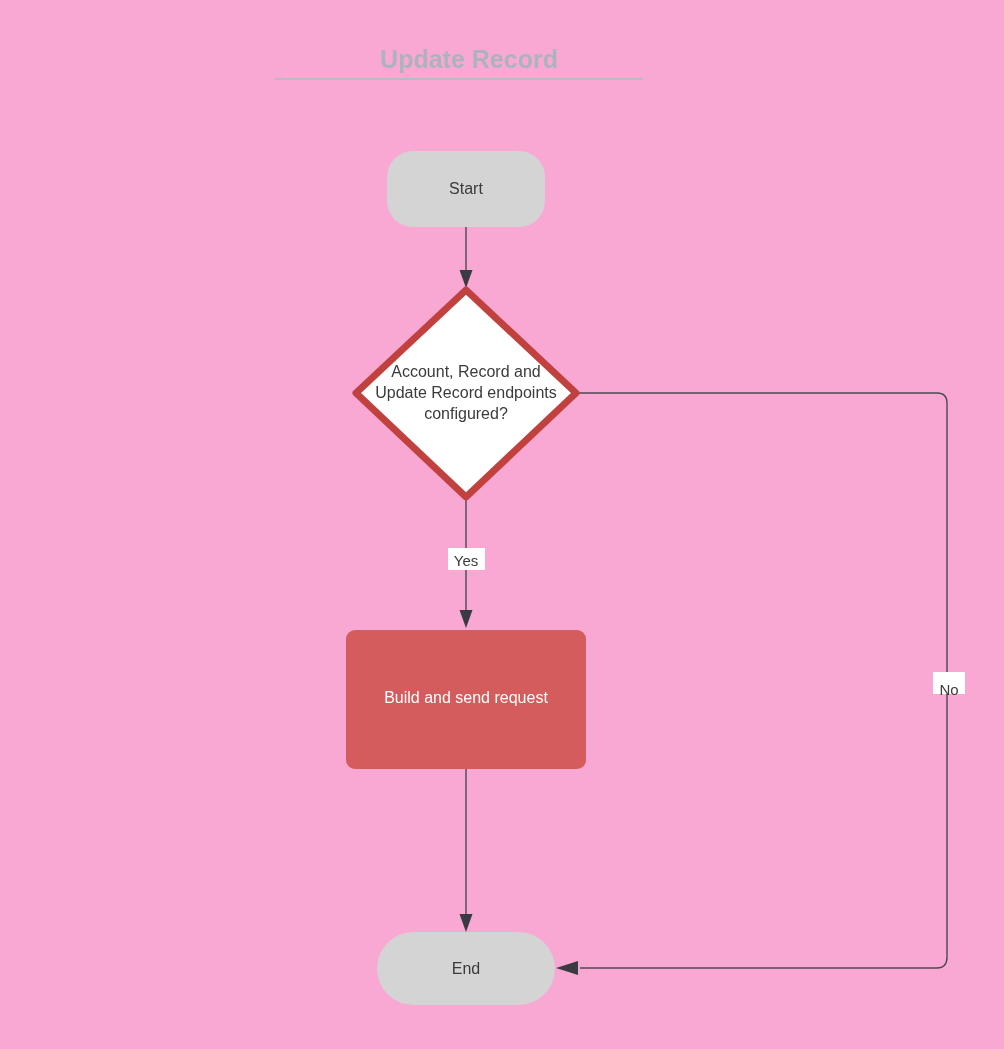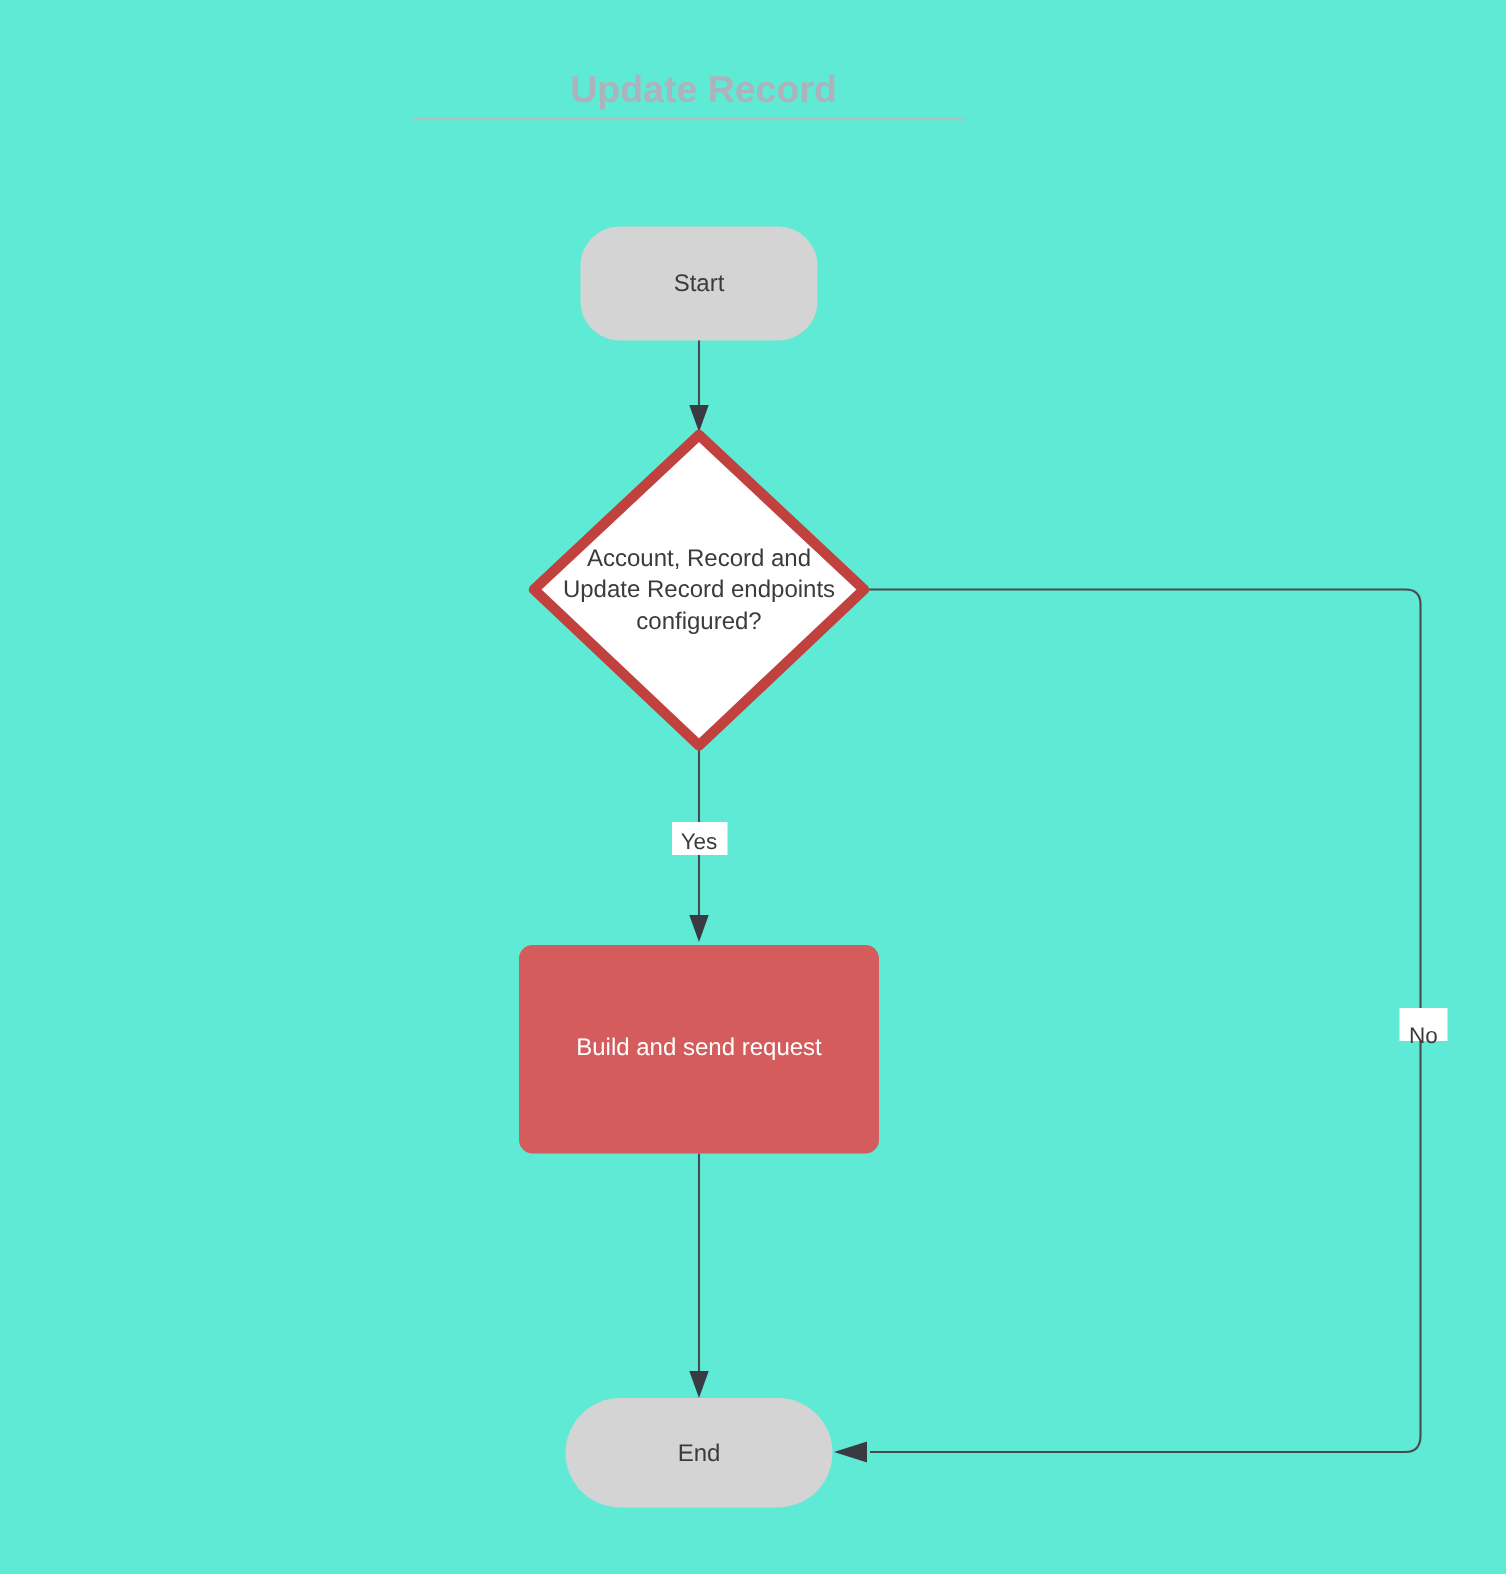--- a/index.html
+++ b/index.html
@@ -7,21 +7,21 @@
     padding: 0;
     background: #ffffff;
   }
   body {
     font-family: "Liberation Sans", sans-serif;
   }
   #canvas {
     position: relative;
     width: 1004px;
     height: 1049px;
-    background: #5eead4;
+    background: #f9a8d4;
     overflow: hidden;
   }
   #flow-svg {
     position: absolute;
     top: 0;
     left: 0;
     width: 1004px;
     height: 1049px;
   }
   .title-text {

